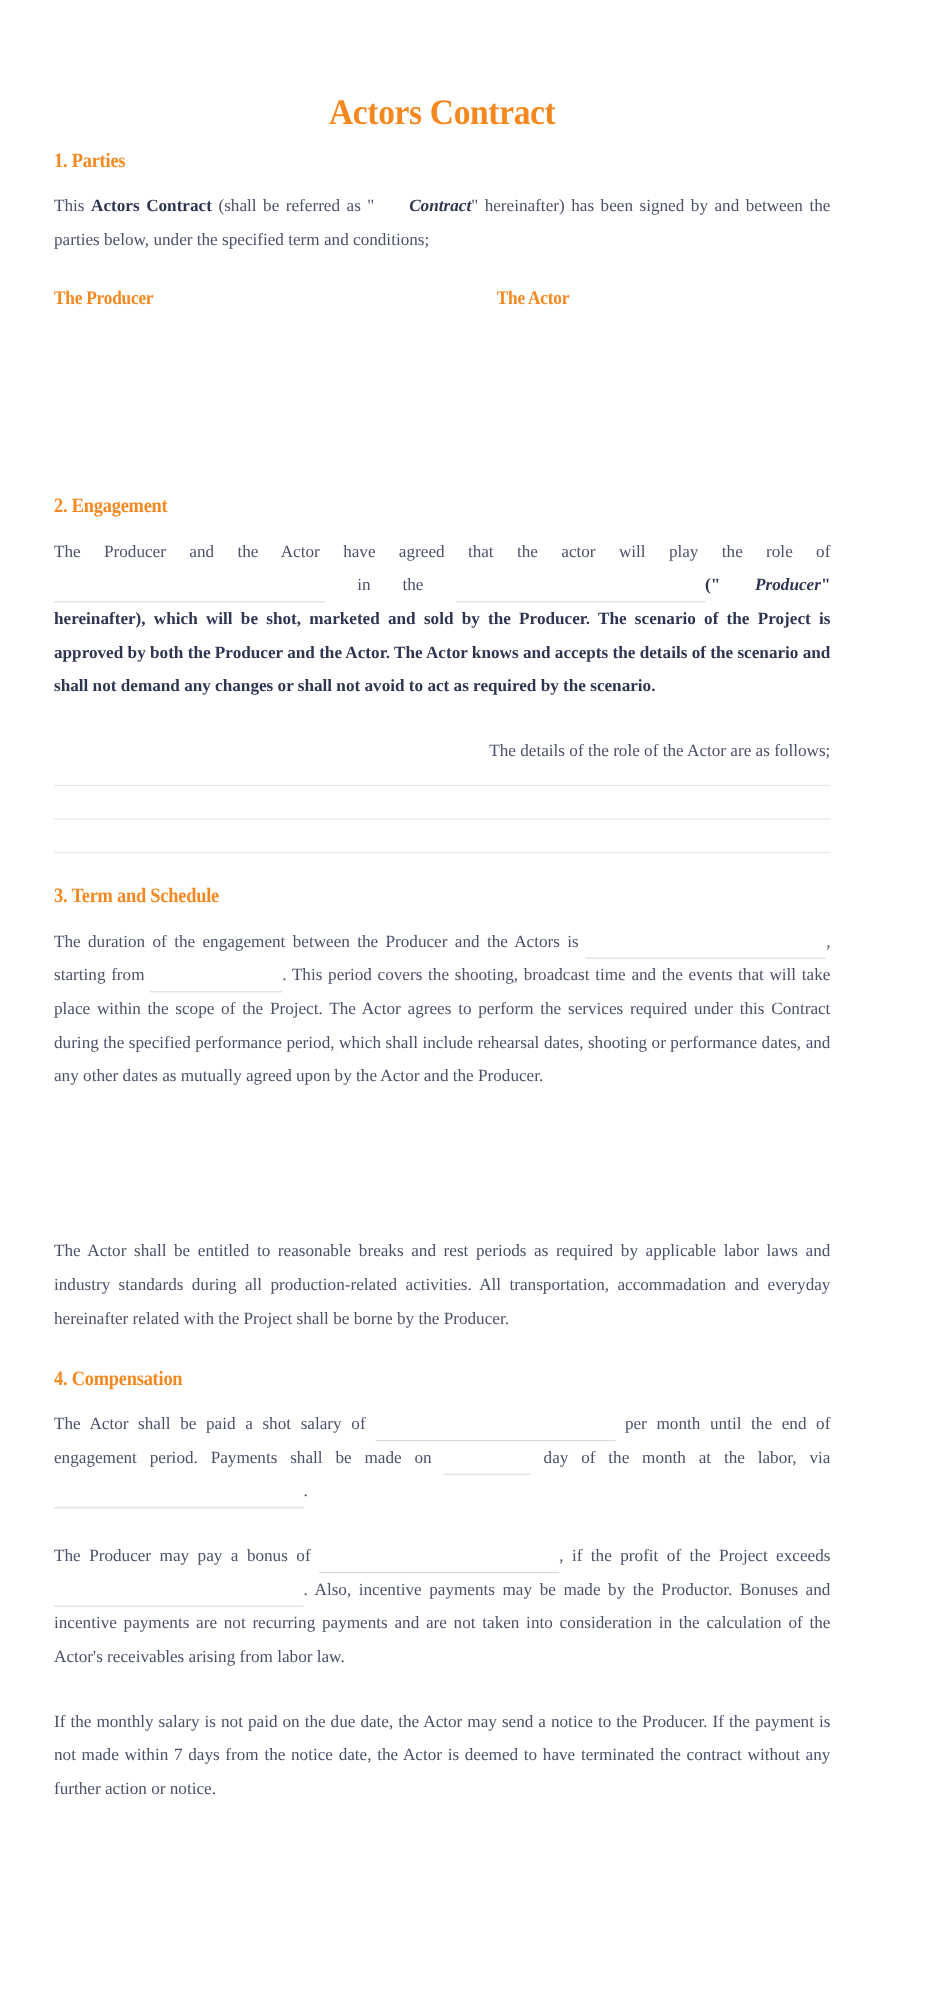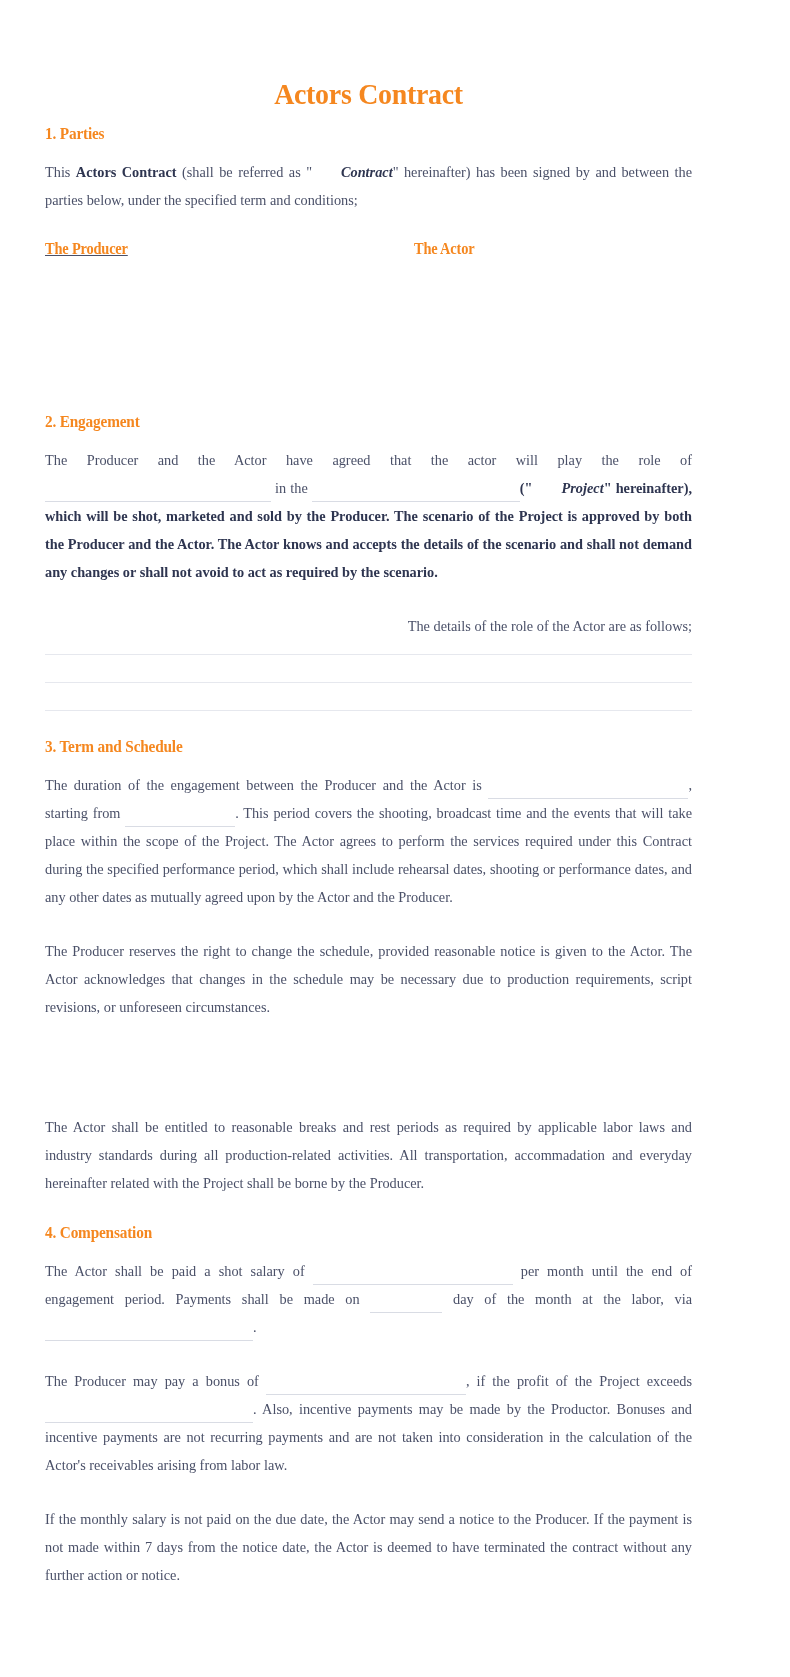--- a/index.html
+++ b/index.html
@@ -114,42 +114,42 @@
 
   <div class="gap-sm"></div>
 
   <p class="body"><span>This </span><b>Actors Contract</b><span> (shall be referred as "</span><span class="bi">Contract</span><span>" hereinafter) has been signed by and between the parties below, under the specified term and conditions;</span></p>
 
   <div class="gap-md"></div>
 
   <table style="width:100%; border-collapse:collapse;">
     <tbody>
         <tr>
-      <td style="width:50%; vertical-align:top; padding:0;text-decoration:underline;">
+      <td style="width:50%; vertical-align:top; padding:0;">
         <div class="party-heading">The Producer</div>
         <div class="sig-area"></div>
       </td>
       <td style="width:50%; vertical-align:top; padding:0 0 0 45px;">
         <div class="party-heading">The Actor</div>
         <div class="sig-area"></div>
       </td>
     </tr>
   </tbody>
     </table>
 
   <div class="gap-sm"></div>
 
   <div class="section-heading">2. Engagement</div>
 
   <div class="gap-sm"></div>
 
   <p class="body"><span>The Producer and the Actor have agreed that the actor will play the role of</span>
     <span class="blank blank-w-xl"></span>
     <span>in the</span>
-    <span class="blank blank-w-lg"></span><b>("</b><span class="bi">Project</span><b>" hereinafter), which will be shot, marketed and sold by the Producer. The scenario of the Project is approved by both the Producer and the Actor. The Actor knows and accepts the details of the scenario and shall not demand any changes or shall not avoid to act as required by the scenario.</b></p>
+    <span class="blank blank-w-lg"></span><b>("</b><span class="bi">Producer</span><b>" hereinafter), which will be shot, marketed and sold by the Producer. The scenario of the Project is approved by both the Producer and the Actor. The Actor knows and accepts the details of the scenario and shall not demand any changes or shall not avoid to act as required by the scenario.</b></p>
 
   <div class="gap-md"></div>
 
   <p class="body left">The details of the role of the Actor are as follows;</p>
 
   <div class="gap-sm"></div>
 
   <div>
     <div class="rule-full"></div>
     <div style="height:27px"></div>
@@ -157,27 +157,26 @@
     <div style="height:27px"></div>
     <div class="rule-full"></div>
   </div>
 
   <div class="gap-md"></div>
 
   <div class="section-heading">3. Term and Schedule</div>
 
   <div class="gap-sm"></div>
 
-  <p class="body"><span>The duration of the engagement between the Producer and the Actor is</span>
+  <p class="body"><span>The duration of the engagement between the Producer and the Actors is</span>
     <span class="blank blank-w-md"></span><span>, starting from</span>
     <span class="blank blank-w-date"></span><span>. This period covers the shooting, broadcast time and the events that will take place within the scope of the Project. The Actor agrees to perform the services required under this Contract during the specified performance period, which shall include rehearsal dates, shooting or performance dates, and any other dates as mutually agreed upon by the Actor and the Producer.</span></p>
 
   <div class="gap-md"></div>
 
-  <p class="body">The Producer reserves the right to change the schedule, provided reasonable notice is given to the Actor. The Actor acknowledges that changes in the schedule may be necessary due to production requirements, script revisions, or unforeseen circumstances.</p>
 
   <div class="gap-xl"></div>
 
   <p class="body">The Actor shall be entitled to reasonable breaks and rest periods as required by applicable labor laws and industry standards during all production-related activities. All transportation, accommadation and everyday hereinafter related with the Project shall be borne by the Producer.</p>
 
   <div class="gap-md"></div>
 
   <div class="section-heading">4. Compensation</div>
 
   <div class="gap-sm"></div>

